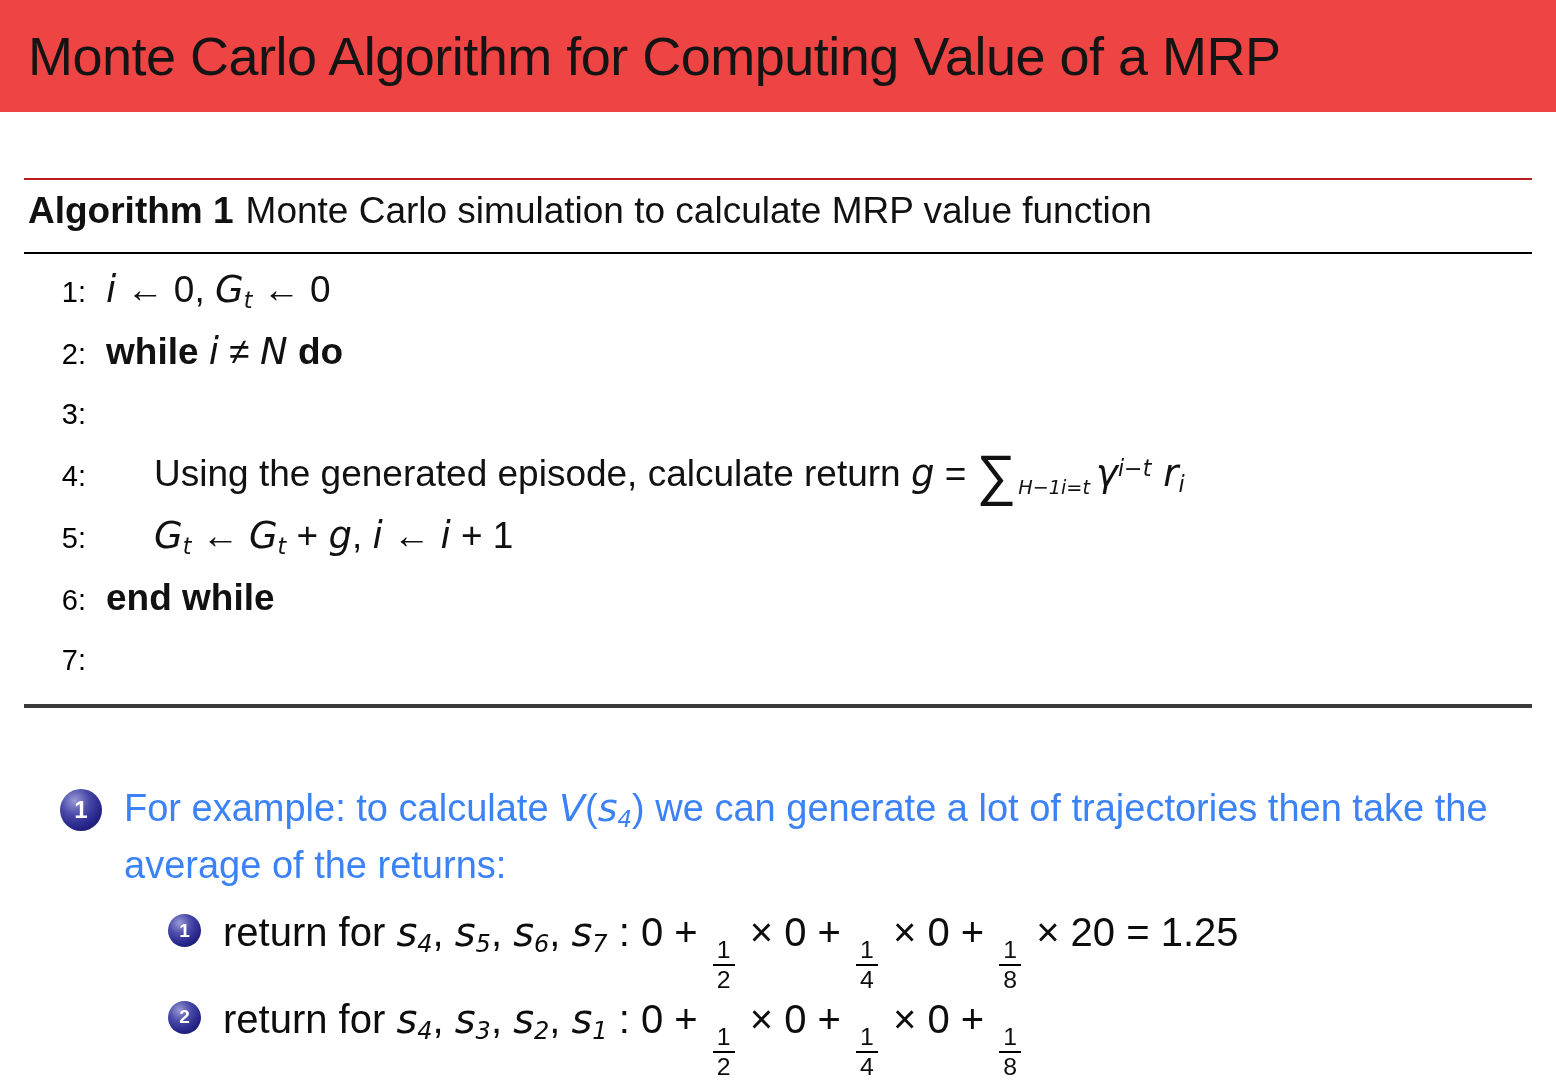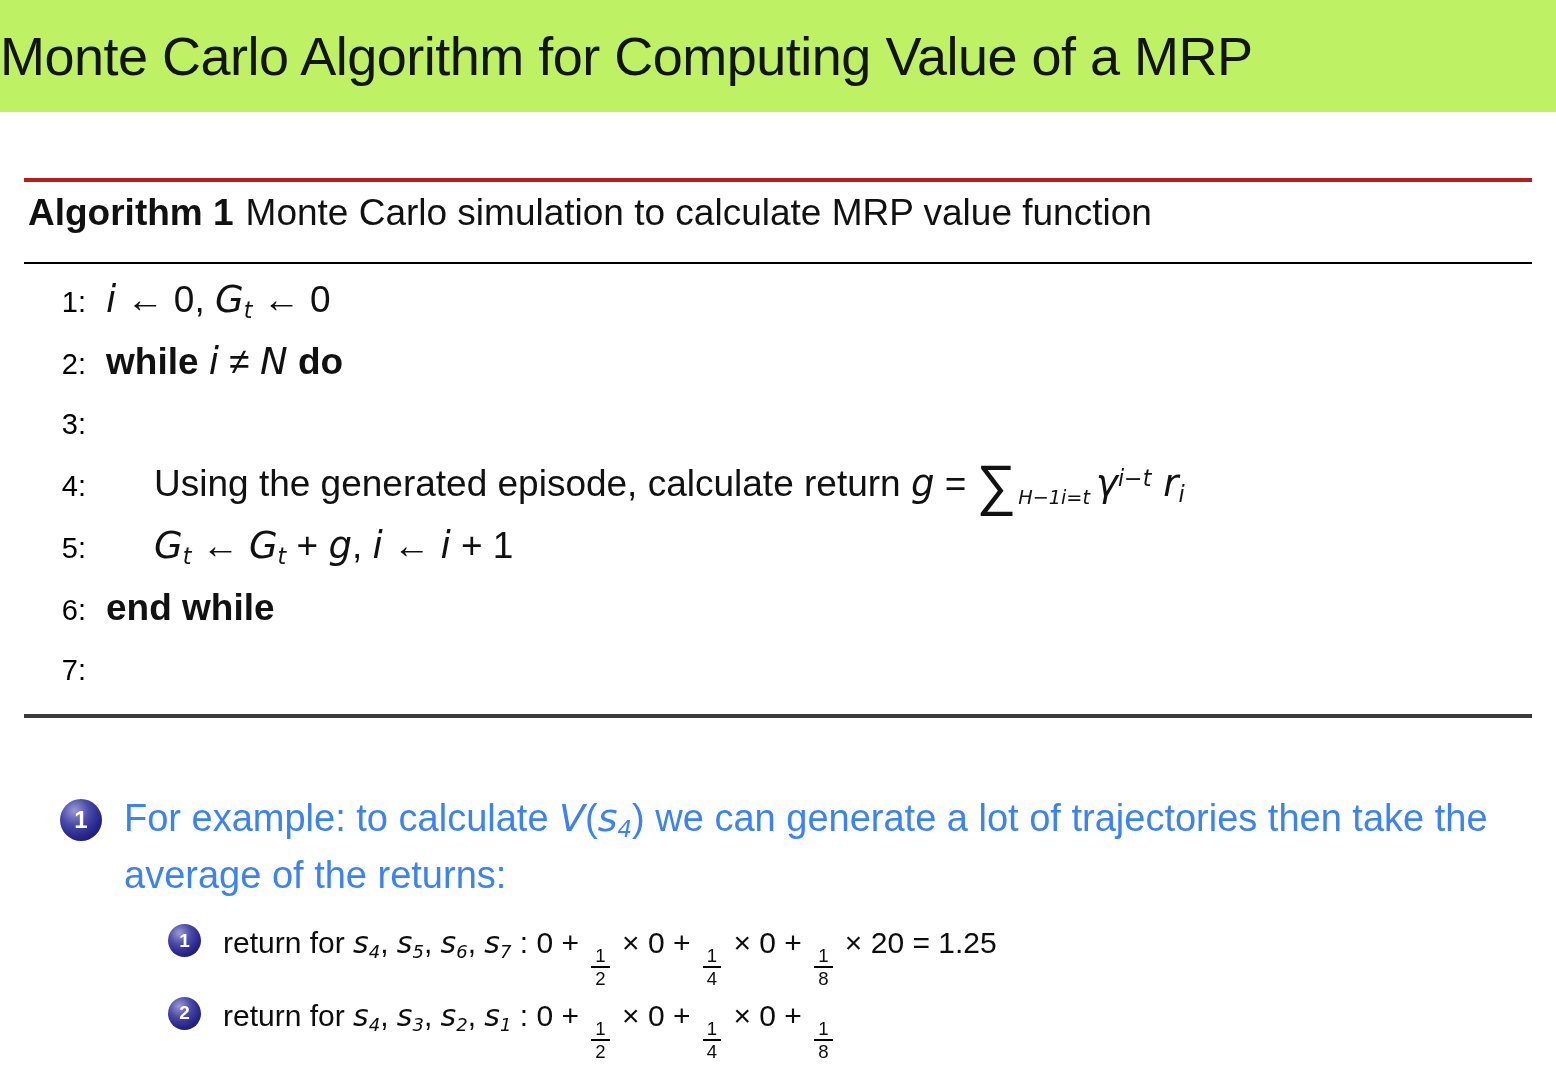--- a/index.html
+++ b/index.html
@@ -6,37 +6,37 @@
   .slide{
     position:relative;
     width:1556px;height:1080px;
     background:#ffffff;
     font-family:"Liberation Sans",sans-serif;
     color:#111;
     overflow:hidden;
   }
   
   .titlebar{
-    height:112px;background:#bef264;
+    height:112px;background:#ef4444;
     display:flex;align-items:center;
-    box-sizing:border-box;
+    padding-left:28px;box-sizing:border-box;
   }
   .frame-title{
     font-size:54px;color:#141414;letter-spacing:-0.5px;
     white-space:nowrap;
   }
   
   .algo{
     margin:66px 24px 0 24px;
   }
   .algo-head{
-    border-top:4px solid #b91c1c;
+    border-top:2px solid #b91c1c;
     border-bottom:2px solid #000;
     font-size:37px;
-    padding:10px 4px 28px 4px;
+    padding:10px 4px 20px 4px;
     white-space:nowrap;
     margin-top:24px;
   }
   .algo-label{font-weight:bold;}
   .algo-caption{margin-left:12px;}
   .algo-body{
     border-bottom:4px solid #3a3a3a;
     padding:6px 0 14px 0;
   }
   .algo-line{
@@ -59,21 +59,21 @@
     background:radial-gradient(circle at 35% 28%, #9a9ad6 0%, #4a4aa8 35%, #26268c 65%, #10104f 100%);
     font-weight:bold;
   }
   .badge-lg{width:42px;height:42px;font-size:24px;margin:9px 22px 0 0;}
   .badge-sm{width:33px;height:33px;font-size:19px;margin:8px 22px 0 0;}
   .bullet-text{
     font-size:38px;line-height:57px;max-width:1390px;color:#3b82f6;
   }
   .sub-list{margin:12px 0 0 44px;}
   .sub-item{display:flex;}
-  .sub-text{font-size:30px;line-height:53px;white-space:nowrap;color:#0d0d0d;}
+  .sub-text{font-size:40px;line-height:53px;white-space:nowrap;color:#0d0d0d;}
   
   .seg-p{}
   .seg-b{font-weight:bold;}
   .seg-m{font-style:italic;font-family:"DejaVu Sans",sans-serif;}
   sub.seg-sub{font-size:0.60em;font-style:italic;font-family:"DejaVu Sans",sans-serif;vertical-align:-0.25em;line-height:0;}
   sup.seg-sup{font-size:0.60em;font-style:italic;font-family:"DejaVu Sans",sans-serif;vertical-align:0.45em;line-height:0;}
   .seg-bigop{font-size:1.5em;line-height:0;vertical-align:-0.14em;}
   .stack{
     display:inline-flex;flex-direction:row;align-items:flex-start;
     font-size:0.52em;line-height:1.12;font-style:italic;

